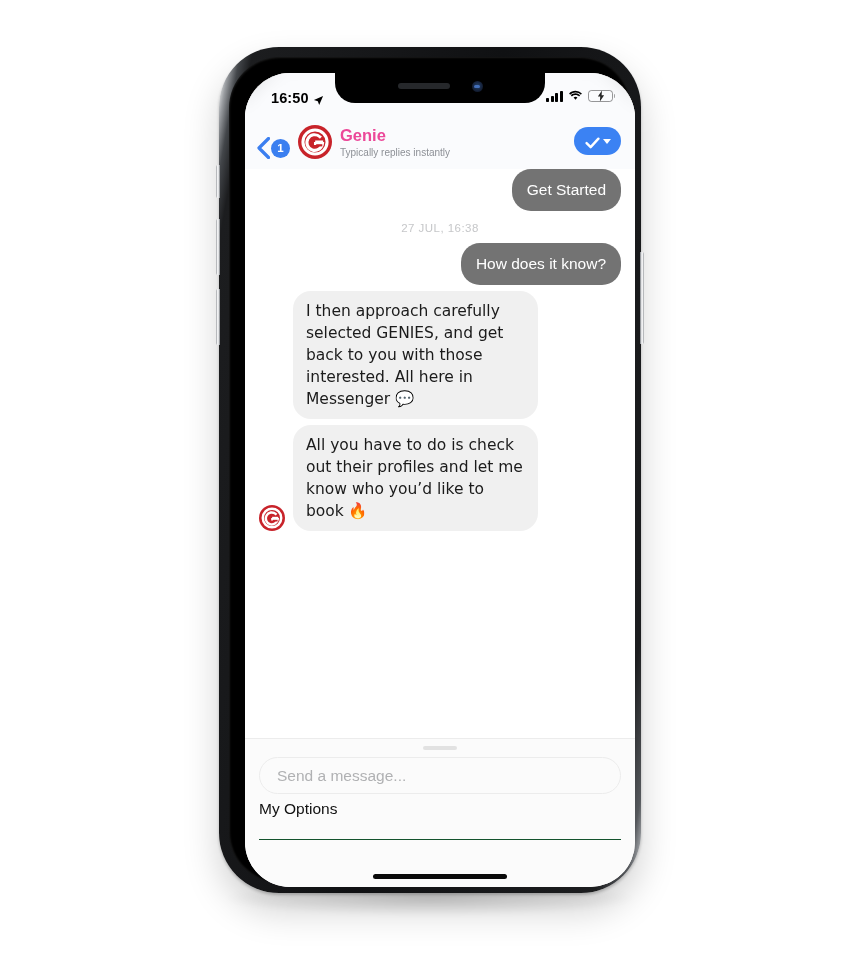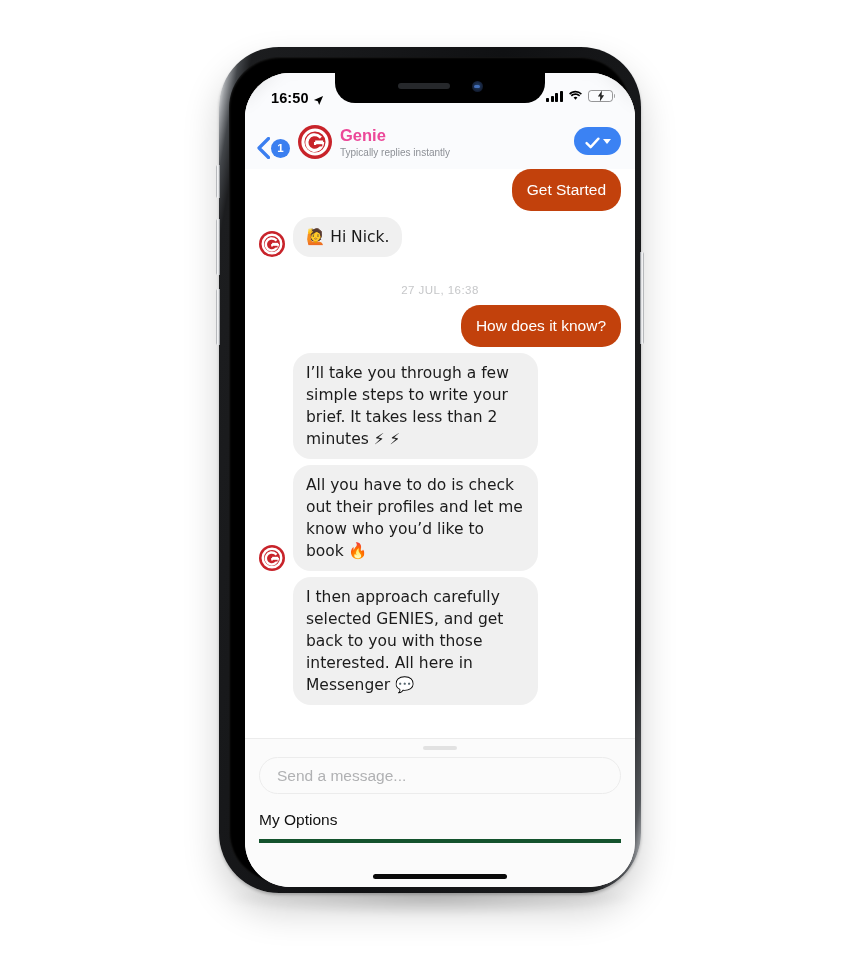--- a/index.html
+++ b/index.html
@@ -259,29 +259,29 @@
 
   .bubble {
     max-width: 245px;
     font-size: 15.5px;
     line-height: 1.42;
     padding: 9px 13px 9px 13px;
     border-radius: 18px;
     box-sizing: border-box;
     word-wrap: break-word;
   }
-  .bubble.out { background: #c2410c; color: #fff; border-radius: 19px; padding: 10px 15px; }
+  .bubble.out { background: #737373; color: #fff; border-radius: 19px; padding: 10px 15px; }
   .bubble.in  { background: #f0f0f0; color: #1b1b1b; }
 
   .daystamp {
     text-align: center;
     color: #c6c7c9;
     font-size: 11.5px;
     letter-spacing: .45px;
-    margin: 27px 0 9px;
+    margin: 11px 0 9px;
     font-weight: 500;
   }
 
   .emoji { font-family: "DejaVu Sans", sans-serif; }
 
   
   .composer {
     position: absolute;
     left: 0; right: 0; bottom: 0;
     height: 148px;
@@ -306,24 +306,24 @@
     padding: 12px 17px;
     box-sizing: border-box;
     color: #b0b1b3;
     font-size: 15.5px;
     cursor: text;
   }
   .opt {
     margin: 0 14px;
     height: 39px;
     display: flex;
-    align-items: center;
+    align-items: flex-start;
     font-size: 15.5px;
     color: #111;
-    border-bottom: 4px solid #14532d;
+    border-bottom: 1px solid #14532d;
     cursor: pointer;
   }
   .opt.first { margin-top: 6px; }
 
   
   .home-ind {
     position: absolute;
     left: 50%;
     transform: translateX(-50%);
     bottom: 8px;
@@ -423,60 +423,44 @@
             <span class="caret"></span>
           </div>
         </div>
 
         <div class="thread">
 
           <div class="row out">
             <div class="bubble out">Get Started</div>
           </div>
 
+
+          <div class="daystamp">27 JUL, 16:38</div>
+
+          <div class="row out">
+            <div class="bubble out">How does it know?</div>
+          </div>
+
+
+          <div class="row in">
+            <span class="avatar-slot"></span>
+            <div class="bubble in emoji">I then approach carefully selected GENIES, and get back to you with those interested. All here in Messenger 💬</div>
+          </div>
+
           <div class="row in">
             <span class="g-logo sm">
               <svg viewBox="0 0 40 40" width="26" height="26">
                 <circle cx="20" cy="20" r="20" fill="#c8232a"></circle>
                 <circle cx="20" cy="20" r="14.2" fill="none" stroke="#ffffff" stroke-width="3.8"></circle>
                 <path d="M25.6 13.6a9.2 9.2 0 1 0 3.2 8.2h-8.2" fill="none" stroke="#ffffff" stroke-width="3.8" stroke-linecap="square"></path>
                 <rect x="20.2" y="18.2" width="9.4" height="3.8" fill="#ffffff"></rect>
                 <rect x="21.4" y="22.8" width="7.2" height="2.6" fill="#c8232a"></rect>
               </svg>
             </span>
-            <div class="bubble in emoji">🙋 Hi Nick.</div>
-          </div>
-
-          <div class="daystamp">27 JUL, 16:38</div>
-
-          <div class="row out">
-            <div class="bubble out">How does it know?</div>
-          </div>
-
-          <div class="row in">
-            <span class="avatar-slot"></span>
-            <div class="bubble in emoji">I’ll take you through a few simple steps to write your brief. It takes less than 2 minutes ⚡ ⚡</div>
-          </div>
-
-          <div class="row in">
-            <span class="g-logo sm">
-              <svg viewBox="0 0 40 40" width="26" height="26">
-                <circle cx="20" cy="20" r="20" fill="#c8232a"></circle>
-                <circle cx="20" cy="20" r="14.2" fill="none" stroke="#ffffff" stroke-width="3.8"></circle>
-                <path d="M25.6 13.6a9.2 9.2 0 1 0 3.2 8.2h-8.2" fill="none" stroke="#ffffff" stroke-width="3.8" stroke-linecap="square"></path>
-                <rect x="20.2" y="18.2" width="9.4" height="3.8" fill="#ffffff"></rect>
-                <rect x="21.4" y="22.8" width="7.2" height="2.6" fill="#c8232a"></rect>
-              </svg>
-            </span>
             <div class="bubble in emoji">All you have to do is check out their profiles and let me know who you’d like to book 🔥</div>
-          </div>
-
-          <div class="row in">
-            <span class="avatar-slot"></span>
-            <div class="bubble in emoji">I then approach carefully selected GENIES, and get back to you with those interested. All here in Messenger 💬</div>
           </div>
 
         </div>
 
         <div class="composer">
           <div class="grabber"></div>
           <div class="msg-input">
             <span>Send a message...</span>
           </div>
           <div class="opt first">

